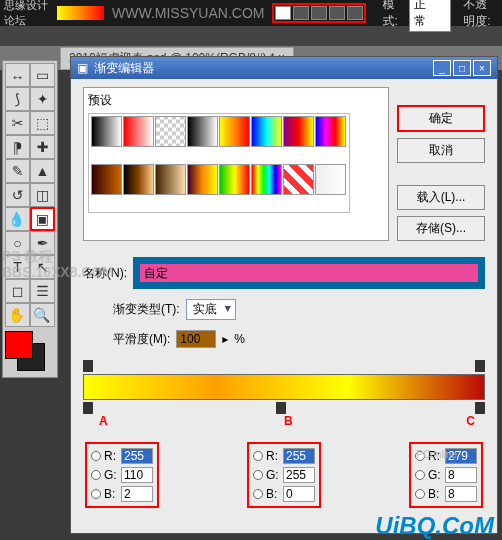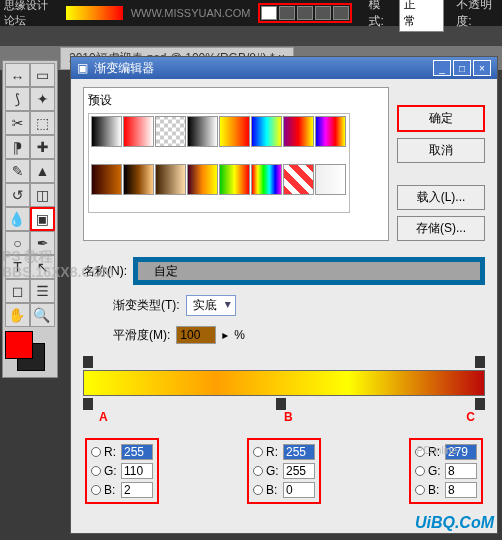--- a/index.html
+++ b/index.html
@@ -1,21 +1,21 @@
 <!DOCTYPE html>
 <html><head>
 <meta charset="utf-8">
 <style>
 * { margin: 0; padding: 0; box-sizing: border-box; font-family: "SimSun", Arial, sans-serif; font-size: 12px; }
 body { background: #3a3a3a; width: 502px; height: 540px; position: relative; overflow: hidden; }
 
 .top-banner { height: 26px; background: #1a1a1a; display: flex; align-items: center; padding: 0 4px; gap: 8px; }
 .banner-logo { color: #ccc; font-size: 11px; }
 .banner-grad { width: 70px; height: 14px; background: linear-gradient(90deg, #ff0, #f80, #f00); }
-.banner-url { color: #888; font-size: 11px; }
+.banner-url { color: #888; font-size: 14px; }
 .grad-type-row { display: flex; gap: 2px; border: 2px solid red; padding: 1px; }
 .grad-type-btn { width: 16px; height: 14px; background: #555; border: 1px solid #888; }
 .grad-type-btn.sel { background: #fff; }
 .mode-label { color: #ccc; margin-left: 8px; }
 .mode-select { background: #fff; border: 1px solid #888; padding: 1px 20px 1px 4px; }
 .opacity-label { color: #ccc; margin-left: 4px; }
 
 .second-bar { height: 20px; background: #444; display: flex; align-items: center; padding: 0 10px; }
 
 .tab-bar { height: 24px; background: #777; display: flex; align-items: center; padding: 0 60px; }
@@ -39,21 +39,21 @@
 .preset-area { display: flex; gap: 8px; }
 .preset-box { flex: 1; border: 1px solid #999; background: #fff; padding: 4px; }
 .preset-label { margin-bottom: 4px; }
 .preset-grid { display: flex; flex-wrap: wrap; gap: 1px; background: #fff; border: 1px solid #bbb; padding: 2px; width: 262px; height: 100px; }
 .preset-sw { width: 31px; height: 31px; border: 1px solid #999; }
 .side-btns { display: flex; flex-direction: column; gap: 6px; width: 88px; margin-top: 18px; }
 .btn { background: #eee; border: 1px solid #888; padding: 3px 6px; text-align: center; cursor: pointer; }
 .btn.ok { border: 2px solid red; }
 
 .name-row { display: flex; align-items: center; gap: 6px; margin-top: 16px; }
-.name-input { flex: 1; border: 5px solid #0369a1; padding: 2px 16px; background: #a3a3a3; }
+.name-input { flex: 1; border: 7px solid #0369a1; padding: 2px 4px; background: #ec4899; }
 
 .type-row, .smooth-row { display: flex; align-items: center; gap: 6px; margin-top: 10px; margin-left: 30px; }
 .select { border: 1px solid #7a9ad0; background: #fff; padding: 1px 18px 1px 6px; position: relative; }
 .select::after { content: "▾"; position: absolute; right: 4px; color: #446; }
 .num-input { width: 40px; border: 1px solid #999; padding: 1px 3px; background: #a16207; }
 
 .grad-editor { margin-top: 12px; }
 .stop-row-top, .stop-row-bot { height: 14px; position: relative; }
 .grad-bar { height: 26px; background: linear-gradient(90deg, #ff0 0%, #ffa000 33%, #ffff00 66%, #bc0808 100%); border: 1px solid #666; }
 .stop { position: absolute; width: 10px; height: 12px; background: #333; }
@@ -66,21 +66,21 @@
 .rgb-row { display: flex; justify-content: space-between; margin-top: 28px; padding: 0 2px; }
 .rgb-group { border: 2px solid red; padding: 4px; display: flex; flex-direction: column; gap: 3px; }
 .rgb-line { display: flex; align-items: center; gap: 3px; }
 .radio { width: 10px; height: 10px; border: 1px solid #666; border-radius: 50%; background: #fff; }
 .rgb-label { width: 14px; }
 .rgb-val { width: 32px; border: 1px solid #999; background: #fff; padding: 0 2px; text-align: left; }
 .rgb-val.sel { background: #316ac5; color: #fff; }
 
 .watermark { position: absolute; left: 2px; top: 248px; color: #aaa; font-size: 14px; font-weight: bold; opacity: 0.6; }
 .watermark2 { position: absolute; left: 2px; top: 264px; color: #aaa; font-size: 14px; font-weight: bold; opacity: 0.6; }
-.uibq { position: absolute; right: 8px; bottom: 8px; color: #0088cc; font-size: 16px; font-weight: bold; font-style: italic; }
+.uibq { position: absolute; right: 8px; bottom: 0; color: #0088cc; font-size: 24px; font-weight: bold; font-style: italic; }
 .pconline { position: absolute; right: 40px; bottom: 56px; color: #bbb; font-size: 10px; }
 </style>
 </head>
 <body>
 
 <div class="top-banner">
   <span class="banner-logo">思缘设计论坛</span>
   <div class="banner-grad"></div>
   <span class="banner-url">WWW.MISSYUAN.COM</span>
   <div class="grad-type-row">

